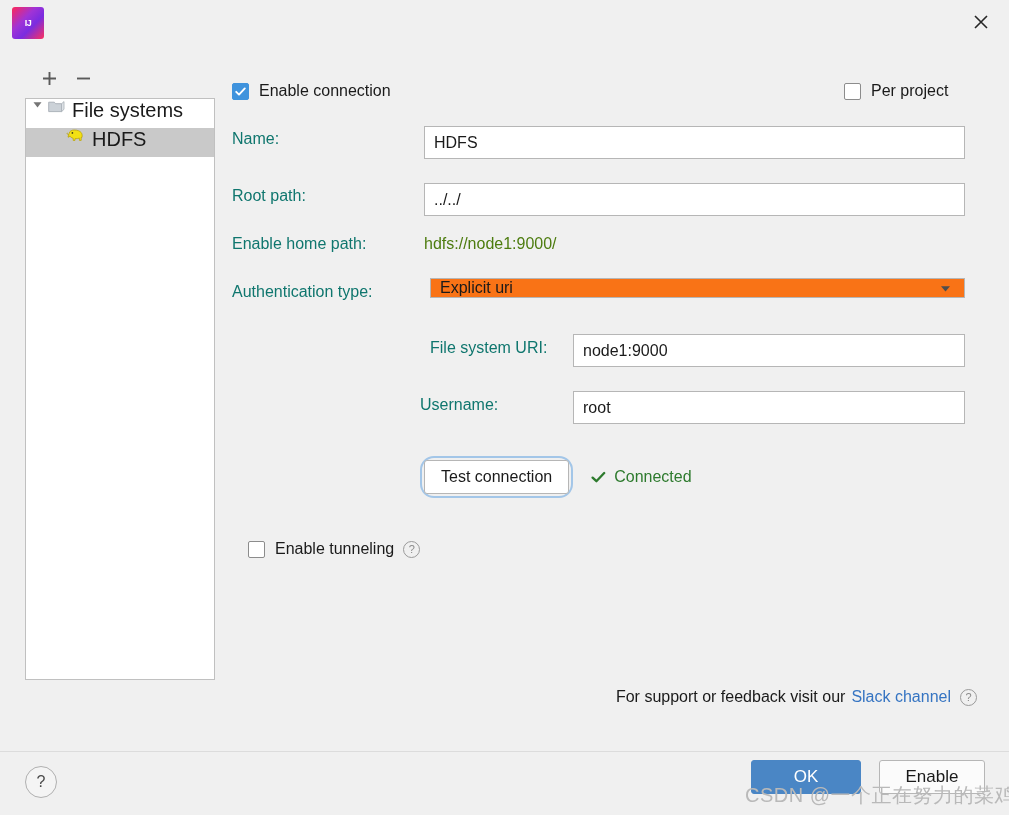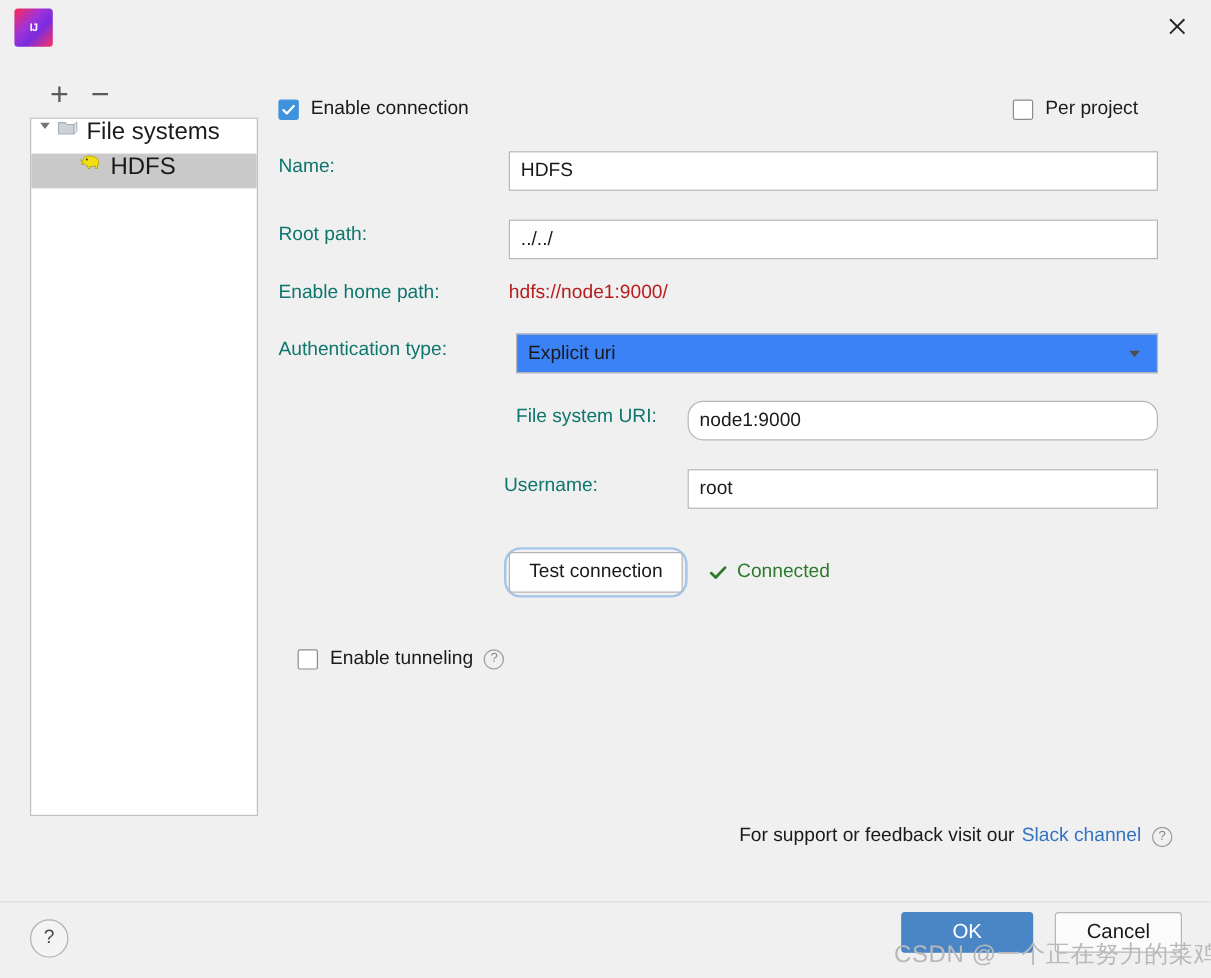--- a/index.html
+++ b/index.html
@@ -118,21 +118,21 @@
   .row {
     display: flex;
     align-items: center;
     position: absolute;
   }
   .lbl {
     font-size: 16px;
     color: #0f766e;
     white-space: nowrap;
   }
-  .lbl.muted { color: #b91c1c; }
+  .lbl.muted { color: #4d7c0f; }
 
   .checkbox {
     width: 17px; height: 17px;
     border: 1px solid #8c8c8c;
     background: #ffffff;
     box-sizing: border-box;
     border-radius: 2px;
     display: inline-flex;
     align-items: center; justify-content: center;
     flex: 0 0 auto;
@@ -156,24 +156,24 @@
     box-sizing: border-box;
     height: 33px;
     display: flex;
     align-items: center;
     padding-left: 9px;
     font-size: 16px;
     color: #1a1a1a;
     cursor: text;
   }
   .combobox {
-    background: #3b82f6;
+    background: #f97316;
     border: 1px solid #b6b6b6;
     box-sizing: border-box;
-    height: 33px;
+    height: 20px;
     display: flex;
     align-items: center;
     justify-content: space-between;
     padding-left: 9px;
     padding-right: 12px;
     font-size: 16px;
     color: #1a1a1a;
     cursor: default;
   }
   .combobox .arrow { color: #4e4e4e; display:flex; align-items:center; }
@@ -408,21 +408,21 @@
     <span class="arrow">
       <svg width="13" height="13" viewBox="0 0 13 13">
         <path d="M2 4.2 L11 4.2 L6.5 9.6 Z" fill="#4e4e4e"></path>
       </svg>
     </span>
   </div>
 
   <div class="row" style="left:198px; top:277px;">
     <span class="lbl">File system URI:</span>
   </div>
-  <div class="textfield" style="position:absolute; left:341px; top:272px; width:392px;border-radius:13px;">
+  <div class="textfield" style="position:absolute; left:341px; top:272px; width:392px;">
     <span>node1:9000</span>
   </div>
 
   <div class="row" style="left:188px; top:334px;">
     <span class="lbl">Username:</span>
   </div>
   <div class="textfield" style="position:absolute; left:341px; top:329px; width:392px;">
     <span>root</span>
   </div>
 
@@ -451,15 +451,15 @@
 <div class="support">
   <span>For support or feedback visit our</span>
   <span class="link">Slack channel</span>
   <span class="help-circle">?</span>
 </div>
 
 <div class="bottombar">
   <div class="help-btn">?</div>
 </div>
 <div class="ok-btn">OK</div>
-<div class="cancel-btn">Cancel</div>
+<div class="cancel-btn">Enable</div>
 
 <div class="watermark">CSDN @一个正在努力的菜鸡</div>
 
 </body></html>

